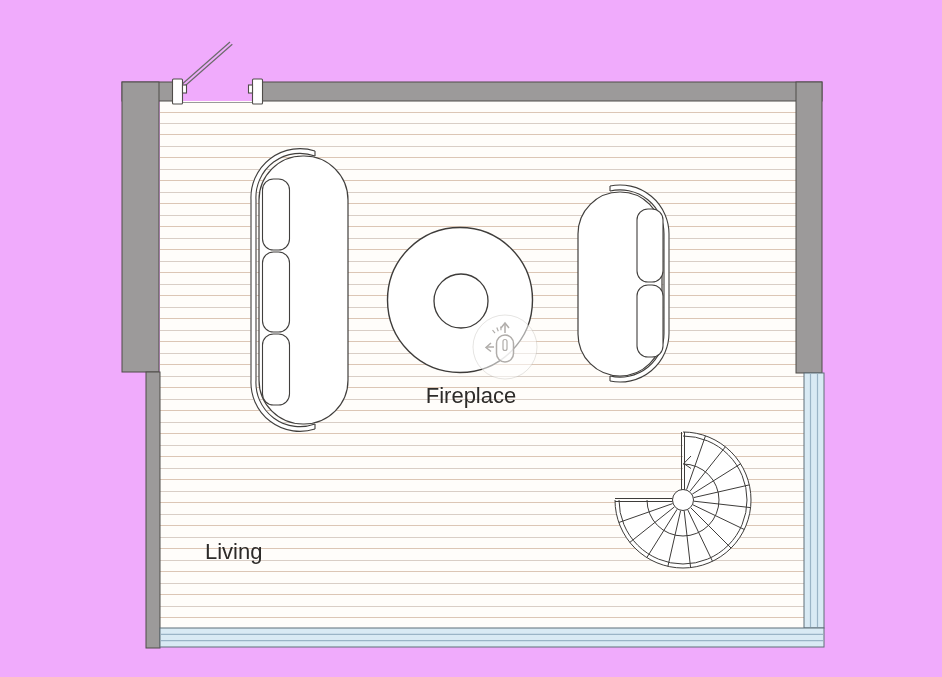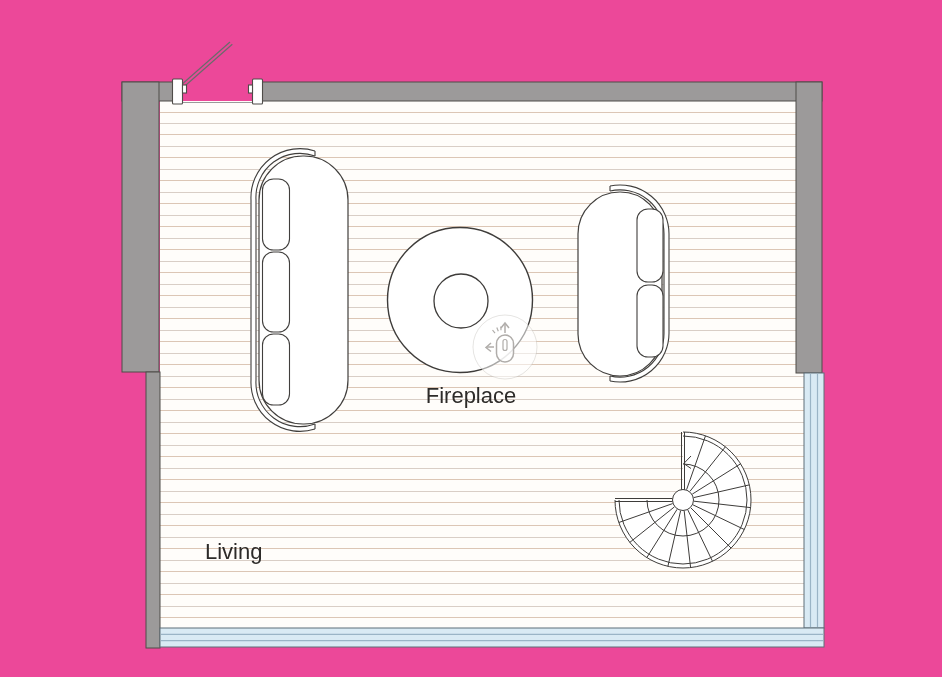--- a/index.html
+++ b/index.html
@@ -1,17 +1,17 @@
 <!DOCTYPE html>
 <html><head>
 <meta charset="utf-8">
 <style>
   html,body { margin:0; padding:0; background:#ffffff; }
   .canvas {
-    position:relative; width:942px; height:677px; background:#ec4899;
+    position:relative; width:942px; height:677px; background:#f0abfc;
     font-family:"Liberation Sans", sans-serif; overflow:hidden;
   }
   .floor {
     position:absolute; left:160px; top:101px; width:645px; height:527px;
     background:repeating-linear-gradient(
       to bottom,
       #fffdfa 0px, #fffdfa 10.5px,
       #dcc6b5 10.5px, #dcc6b5 11.5px,
       #fffdfa 11.5px, #fffdfa 22px,
       #d9cec6 22px, #d9cec6 23px);

